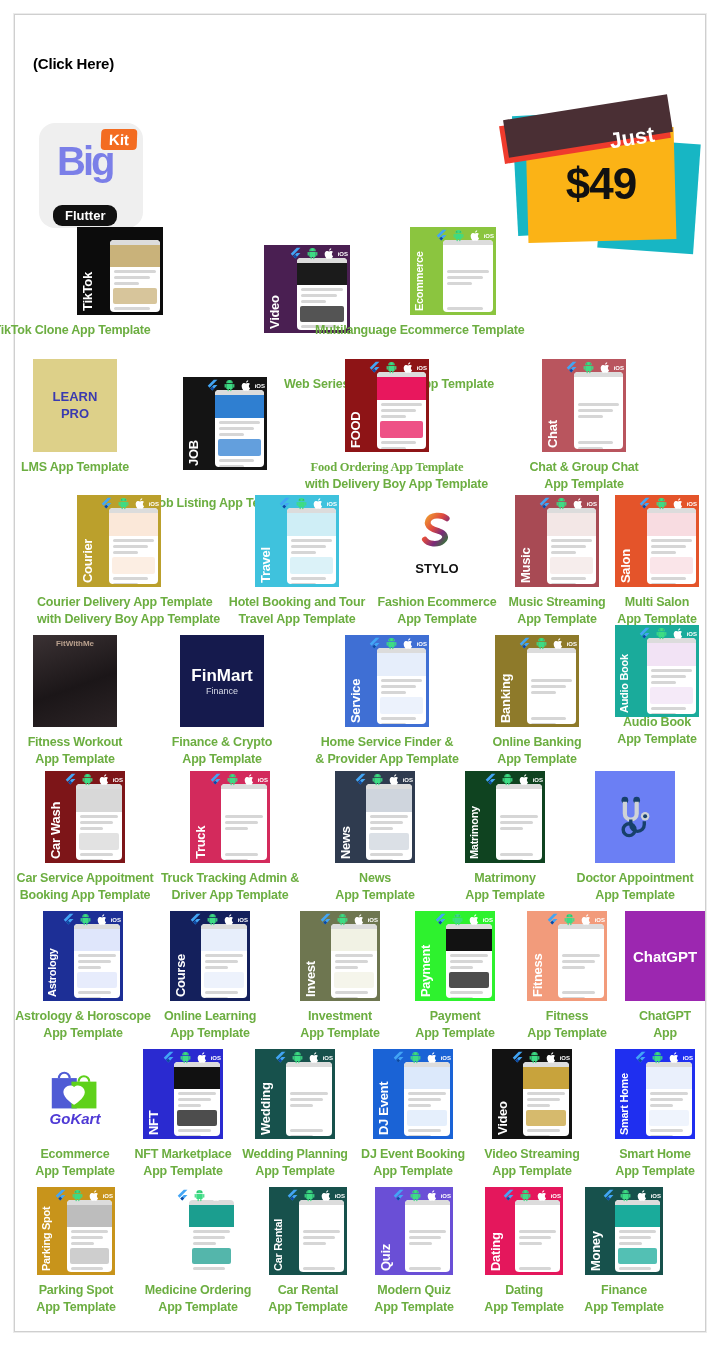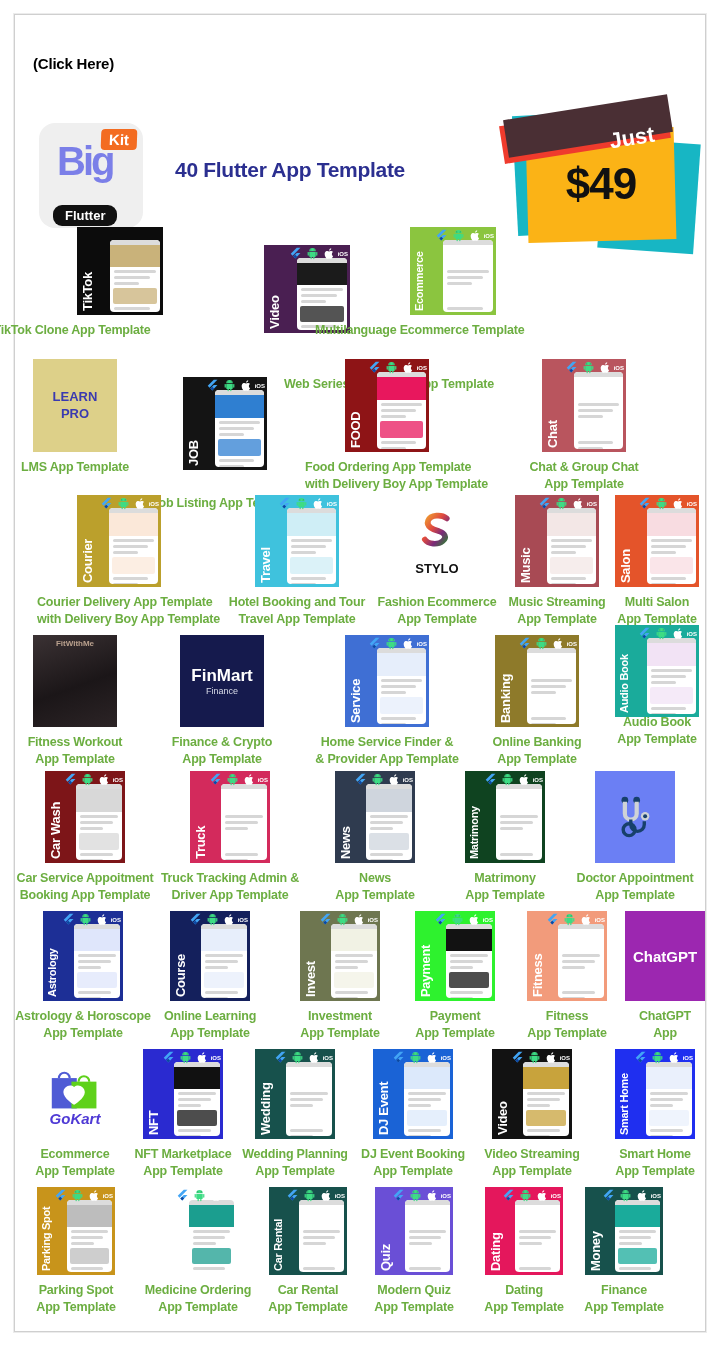--- a/index.html
+++ b/index.html
@@ -139,21 +139,20 @@
 
     <div class="click-here">(Click Here)</div>
 
 
     <div class="bigkit">
       <div class="big">Big</div>
       <div class="kit">Kit</div>
       <div class="flutter">Flutter</div>
     </div>
 
-    <div class="kit-title">40 Flutter App Template</div>
 
     <div class="pricebox">
       <div class="pb-teal1"></div>
       <div class="pb-teal2"></div>
       <div class="pb-yellow"></div>
       <div class="pb-red"></div>
       <div class="pb-dark"></div>
       <div class="pb-just">Just</div>
       <div class="pb-price">$49</div>
     </div>
@@ -327,21 +326,21 @@
                 <circle cx="9" cy="5.4" r=".7" fill="#0c0c0c"></circle>
                 <circle cx="15" cy="5.4" r=".7" fill="#0c0c0c"></circle>
               </svg>
               <svg class="ico" viewBox="0 0 24 24" aria-hidden="true">
                 <path fill="#ffffff" d="M16.4 12.7c0-2.4 2-3.6 2.1-3.6-1.1-1.7-2.9-1.9-3.6-1.9-1.5-.2-3 .9-3.8.9s-2-.9-3.2-.9c-1.7 0-3.2 1-4 2.5-1.7 3-.4 7.4 1.2 9.8.8 1.2 1.8 2.5 3 2.4 1.2 0 1.7-.8 3.1-.8s1.9.8 3.2.8 2.1-1.2 2.9-2.4c.9-1.3 1.3-2.6 1.3-2.7-.1 0-2.2-.9-2.2-3.4z"></path>
                 <path fill="#ffffff" d="M14.2 5.3c.6-.8 1.1-1.9 1-3-.9 0-2.1.6-2.8 1.4-.6.7-1.2 1.9-1 3 1 .1 2.1-.5 2.8-1.4z"></path>
               </svg>
               <span class="ios-t">iOS</span>
             </div>
           </div>
-          <div class="caption" style="left:-40px;width:164px;top:99px;">Food Ordering App Template</div>
+          <div class="caption" style="left:-40px;width:164px;top:99px;font-family:Liberation Serif, serif;">Food Ordering App Template</div>
           <div class="caption" style="left:-40px;width:164px;top:116px;">with Delivery Boy App Template</div>
         </div>
         <div class="tile" style="left:527px;top:0px;width:84px;">
           <div class="thumb" style="width:84px;height:93px;background:#b9555e;position:relative;">
             <div class="vlabel" style="left:3px;top:16px;height:73px;font-size:13px;">Chat</div>
             <div class="phone" style="right:3px;top:13px;width:49px;height:77px;">
               <div class="bar"></div>
               <div class="hero" style="height:23px;background:#ffffff;"></div>
               <div class="ln"></div>
               <div class="ln m"></div>

